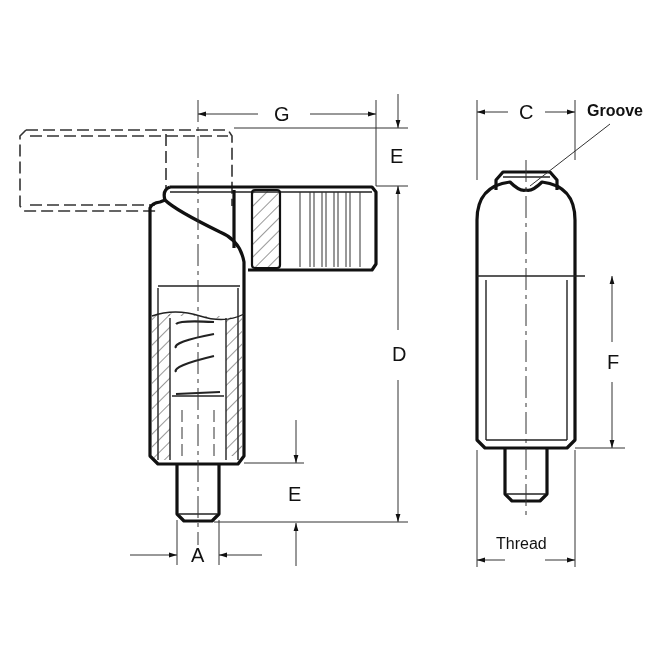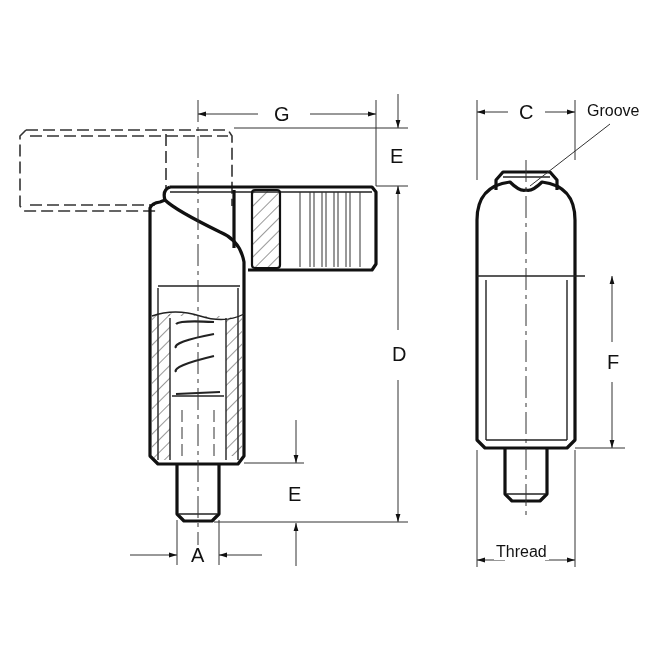--- a/index.html
+++ b/index.html
@@ -162,16 +162,16 @@
       </g>
     </g>
   </svg>
 
   <span class="label" style="left:272px;top:104px;">G</span>
   <span class="label" style="left:388px;top:146px;">E</span>
   <span class="label" style="left:390px;top:344px;">D</span>
   <span class="label" style="left:286px;top:484px;">E</span>
   <span class="label" style="left:189px;top:545px;">A</span>
   <span class="label" style="left:517px;top:102px;">C</span>
-  <span class="label small-label" style="left:585px;top:103px;">Groove</span>
+  <span class="label small-label" style="left:585px;top:103px;font-weight:bold;">Groove</span>
   <span class="label" style="left:605px;top:352px;">F</span>
-  <span class="label small-label" style="left:494px;top:536px;margin-top:8px;">Thread</span>
+  <span class="label small-label" style="left:494px;top:536px;">Thread</span>
 </div>
 
 </body></html>

